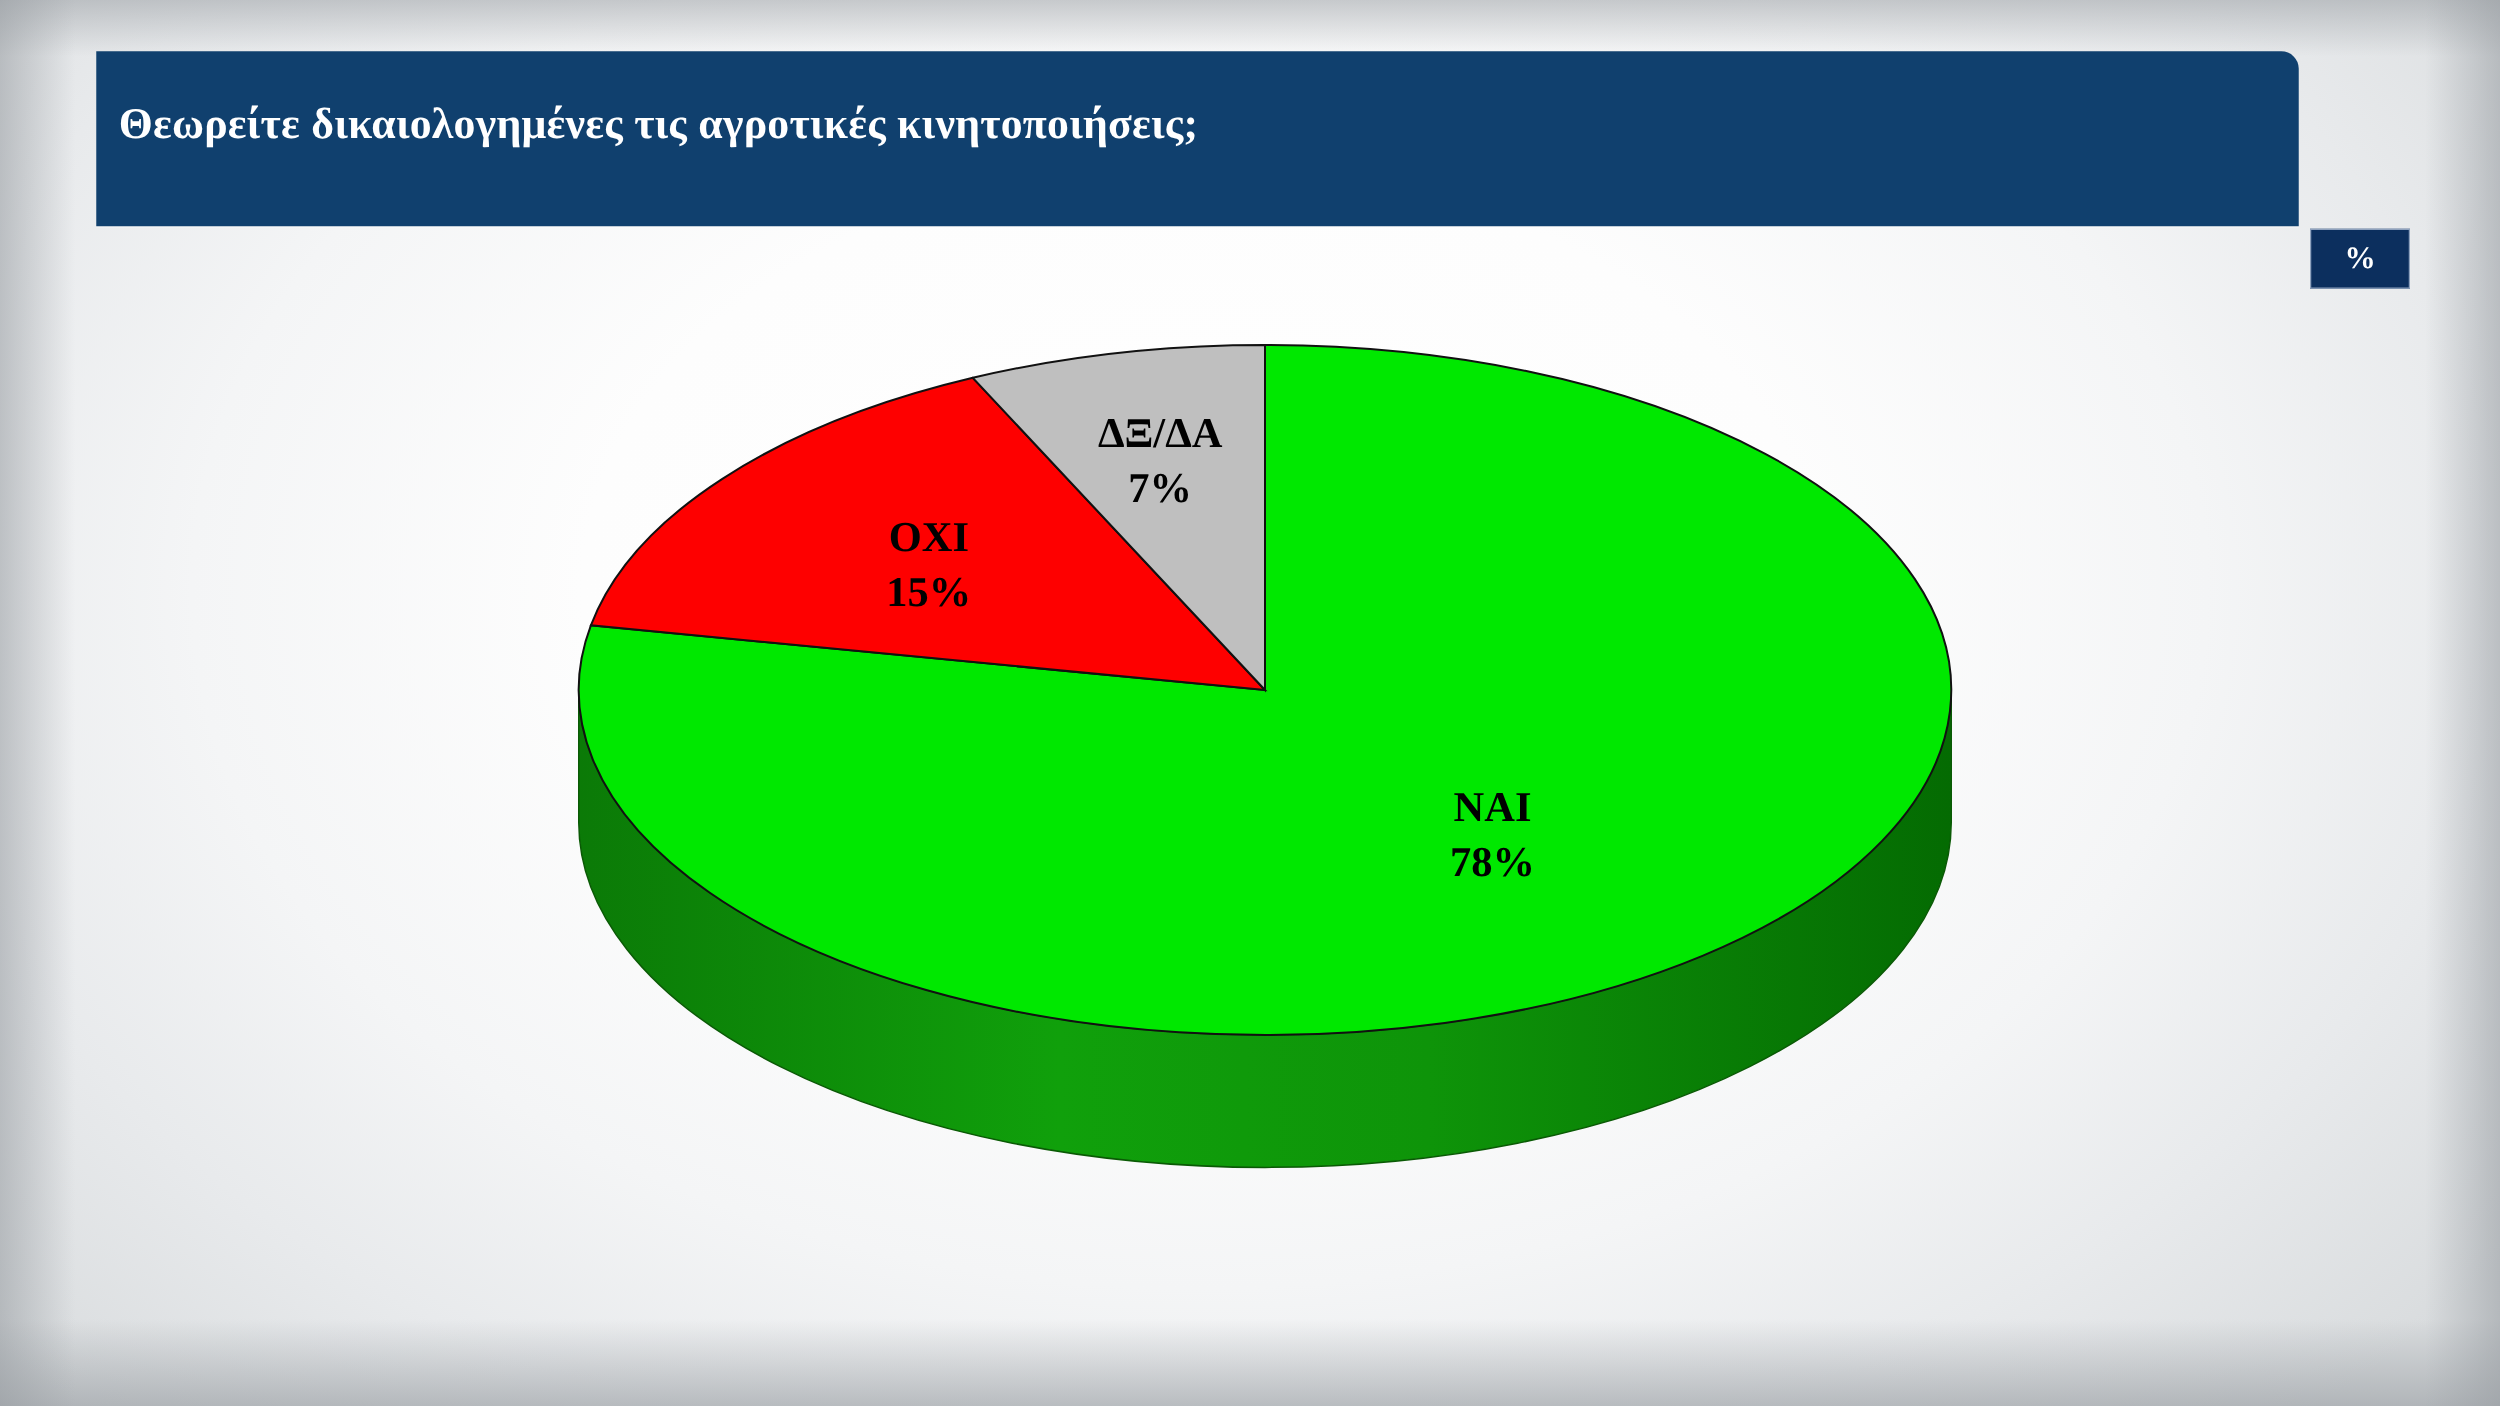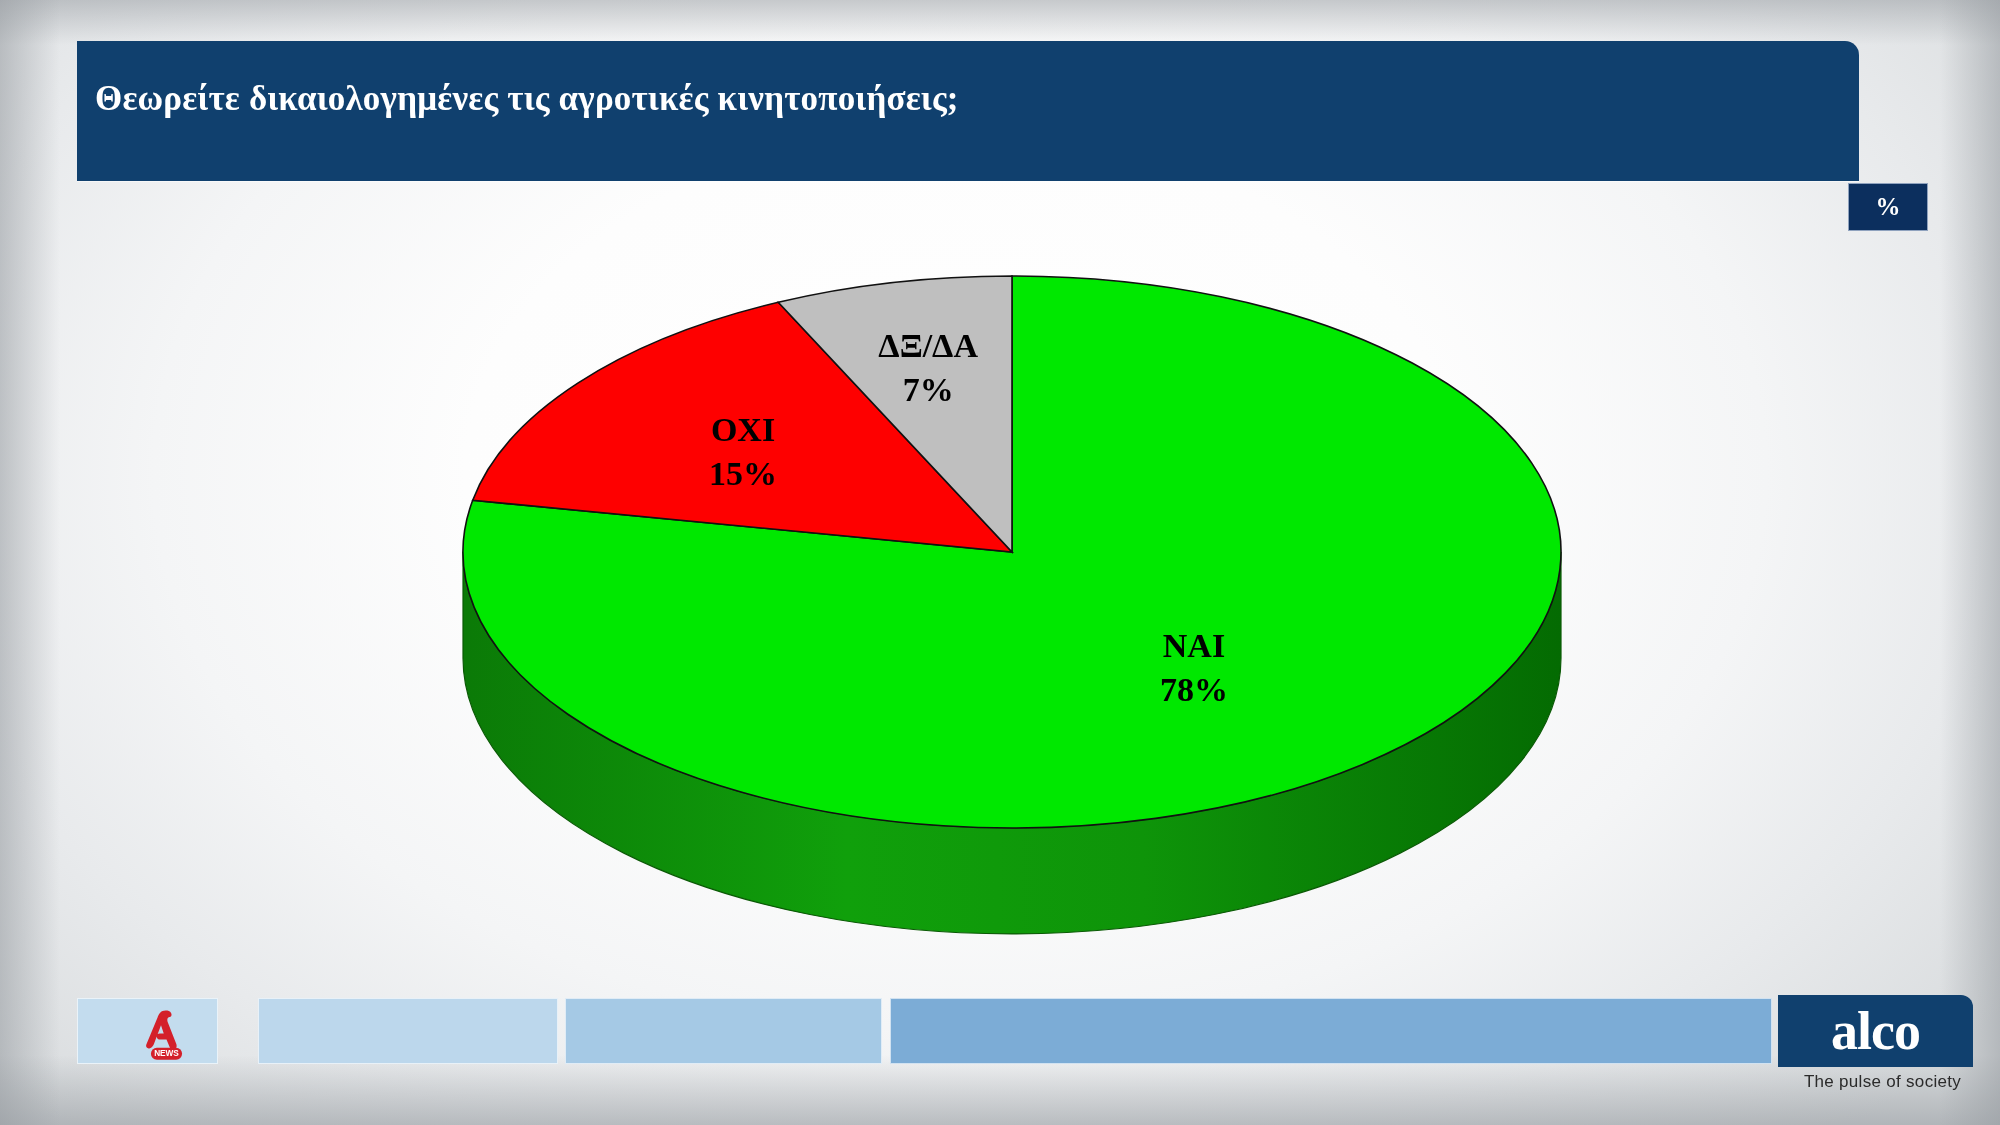--- a/index.html
+++ b/index.html
@@ -41,21 +41,20 @@
   #title-bar {
     position: absolute;
     left: 77px;
     top: 41px;
     width: 1762px;
     height: 140px;
     background: #10406e;
     border-radius: 0 14px 0 0;
     box-shadow: 0 1px 0 rgba(255,255,255,0.5);
     z-index: 5;
-    padding-left: 20px;
   }
   #title-text {
     position: absolute;
     left: 18px;
     top: 38px;
     color: #ffffff;
     font-family: "Liberation Serif", serif;
     font-weight: bold;
     font-size: 35px;
     letter-spacing: 0.2px;
@@ -208,31 +207,14 @@
 
         <text class="slice-label slice-label-name" x="727.0470368875626" y="261.1193449789026" id="lbl-n-1">ΟΧΙ</text>
         <text class="slice-label slice-label-val" x="727.0470368875626" y="305.1193449789026" id="lbl-v-1">15%</text>
 
         <text class="slice-label slice-label-name" x="1177.971800593456" y="476.5840606031813" id="lbl-n-0">ΝΑΙ</text>
         <text class="slice-label slice-label-val" x="1177.971800593456" y="520.5840606031813" id="lbl-v-0">78%</text>
       </g>
     </svg>
   </div>
 
-  <div id="footer">
-    <div class="foot-seg" id="foot-seg-1"></div>
-    <div class="foot-seg" id="foot-seg-2"></div>
-    <div class="foot-seg" id="foot-seg-3"></div>
-    <div class="foot-seg" id="foot-seg-4"></div>
-
-    <svg id="alpha-logo" viewBox="0 0 60 60">
-      <path d="M29 5 C24 5 22 8 20 13 L8 42 C7 45 9 47 12 46 C14.5 45.2 15.6 43 16.6 40.5 L24 21 L27 30 L22.5 30 C20 30 19 32 19.5 34 C20 36 21.6 36.6 23.5 36.6 L30 36.6 L33.5 45 C34.6 47.3 36.6 48 38.8 47 C41 46 41.6 43.8 40.6 41.3 L31.5 18 C30.2 14.6 31 12.5 33.5 12 C35.5 11.6 36 9.5 35 7.5 C34 5.6 31.6 5 29 5 Z" fill="#d4202a"></path>
-      <rect x="13" y="45.5" width="34" height="13" rx="6.5" fill="#d4202a"></rect>
-      <text x="30" y="55" text-anchor="middle" fill="#ffffff" font-family="Liberation Sans, sans-serif" font-size="9" font-weight="bold">NEWS</text>
-    </svg>
-
-    <div id="alco-logo">
-      <span id="alco-word">alco</span>
-    </div>
-    <div id="alco-tagline">The pulse of society</div>
-  </div>
 
 </div>
 
 </body></html>

